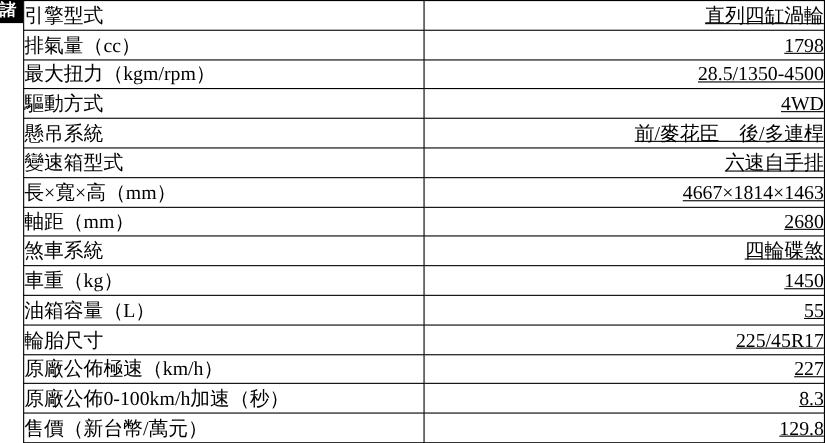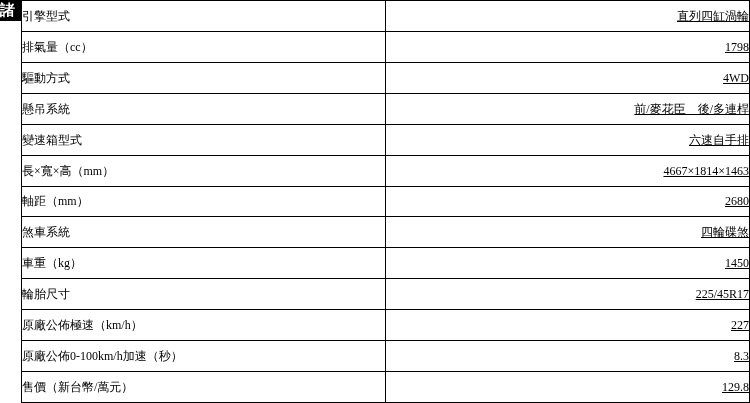--- a/index.html
+++ b/index.html
@@ -31,21 +31,21 @@
   table.spec {
     width: 750px;
     flex: 1 1 auto;
     border-collapse: collapse;
     table-layout: fixed;
     background: #ffffff;
   }
   table.spec td {
     border: 1px solid #000000;
     color: #000000;
-    font-size: 12px;
+    font-size: 18px;
     line-height: 1;
     padding: 0;
     overflow: hidden;
     white-space: nowrap;
     vertical-align: middle;
   }
   td.label-cell {
     width: 50%;
     text-align: left;
     padding-left: 2px;
@@ -69,20 +69,24 @@
     <td class="label-cell">引擎型式</td>
     <td class="value-cell">直列四缸渦輪</td>
   </tr>
 
   <tr>
     <td class="label-cell">排氣量（cc）</td>
     <td class="value-cell">1798</td>
   </tr>
 
 
+  <tr>
+    <td class="label-cell">最大扭力（kgm/rpm）</td>
+    <td class="value-cell">28.5/1350-4500</td>
+  </tr>
 
   <tr>
     <td class="label-cell">驅動方式</td>
     <td class="value-cell">4WD</td>
   </tr>
 
   <tr>
     <td class="label-cell">懸吊系統</td>
     <td class="value-cell">前/麥花臣　後/多連桿</td>
   </tr>
@@ -105,20 +109,24 @@
   <tr>
     <td class="label-cell">煞車系統</td>
     <td class="value-cell">四輪碟煞</td>
   </tr>
 
   <tr>
     <td class="label-cell">車重（kg）</td>
     <td class="value-cell">1450</td>
   </tr>
 
+  <tr>
+    <td class="label-cell">油箱容量（L）</td>
+    <td class="value-cell">55</td>
+  </tr>
 
 
   <tr>
     <td class="label-cell">輪胎尺寸</td>
     <td class="value-cell">225/45R17</td>
   </tr>
 
   <tr>
     <td class="label-cell">原廠公佈極速（km/h）</td>
     <td class="value-cell">227</td>

